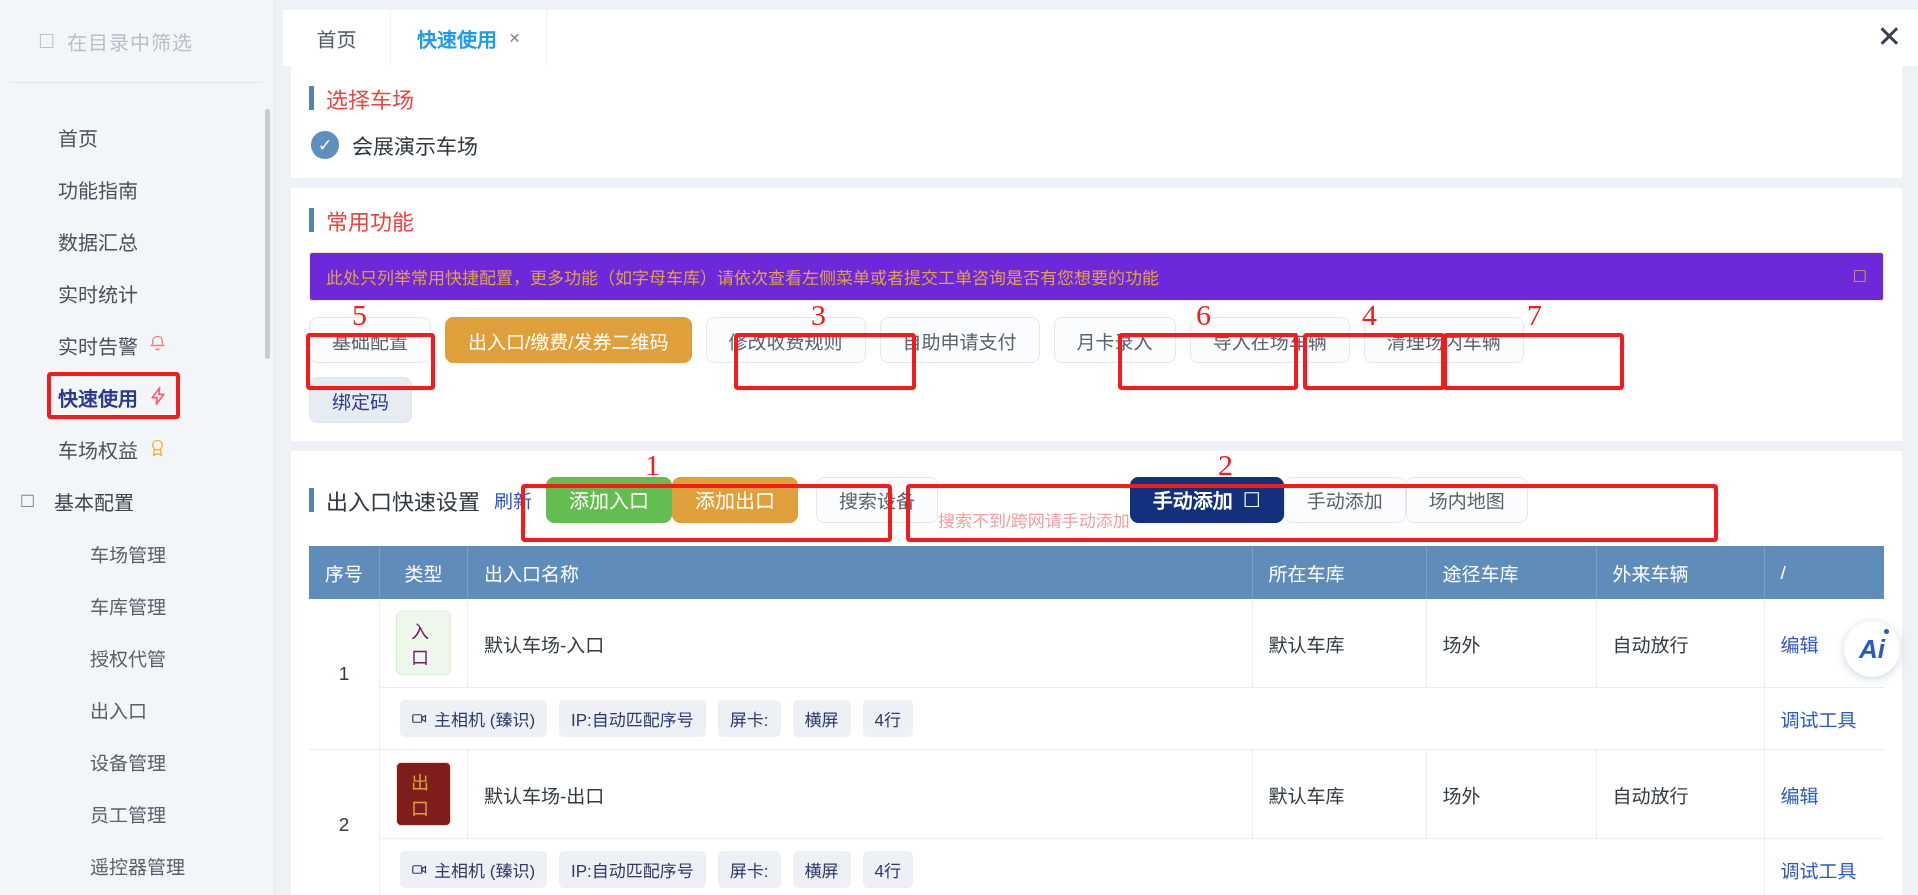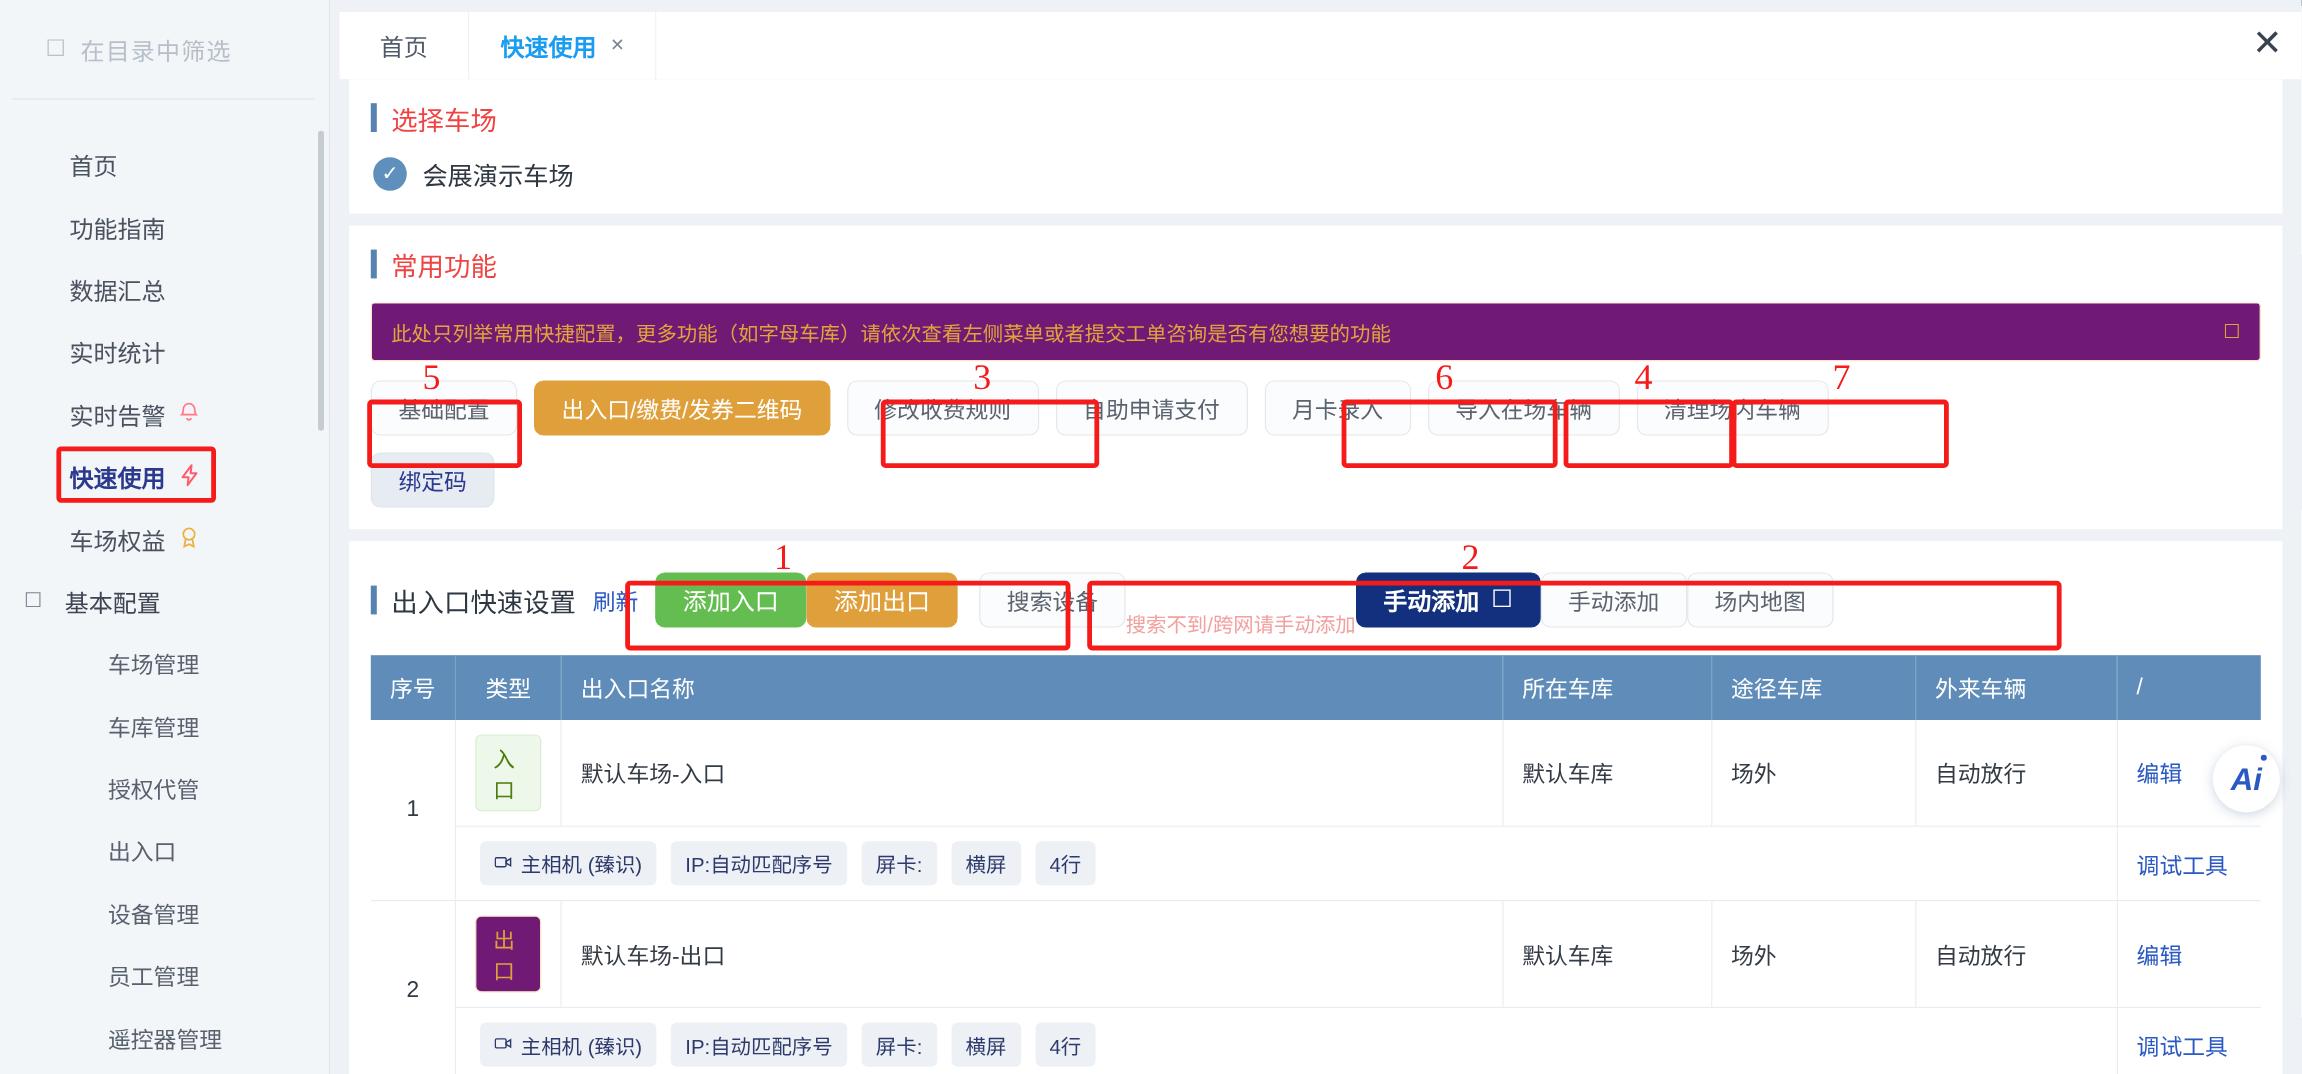--- a/index.html
+++ b/index.html
@@ -121,21 +121,21 @@
   .lot-row { display:flex; align-items:center; gap:13px; padding-left: 2px; }
   .check-circle {
     width:28px; height:28px; border-radius:50%;
     background:#5f90bd; color:#fff;
     display:flex; align-items:center; justify-content:center;
     font-size:17px; font-weight:bold;
   }
   .lot-name { font-size:21px; color:#2f3742; }
 
   .alert {
-    background:#701a75;
+    background:#6d28d9;
     border:1px solid #fae4d2;
     border-radius:3px;
     padding: 11px 16px;
     display:flex; align-items:center; justify-content:space-between;
     color:#e2a33c; font-size:17px;
     margin-bottom: 16px;
   }
   .alert .alert-close { color:#e2a33c; font-size:16px; cursor:pointer; }
 
   .btn-row { display:flex; align-items:center; gap:14px; flex-wrap:wrap; }
@@ -176,22 +176,22 @@
     padding: 12px 16px;
     color:#333b45;
     vertical-align: middle;
   }
   table.grid td:last-child { border-right:none; }
   .seq-cell { text-align:center; color:#333b45; }
   .tag {
     display:inline-flex; align-items:center; justify-content:center;
     border-radius:5px; padding: 5px 14px; font-size:18px;
   }
-  .tag-in { background:#eef8ea; border:1px solid #d9eed1; color:#4d7c0f; }
-  .tag-out { background:#701a75; border:1px solid #f6e2c4; color:#dfa03b; }
+  .tag-in { background:#eef8ea; border:1px solid #d9eed1; color:#701a75; }
+  .tag-out { background:#7f1d1d; border:1px solid #f6e2c4; color:#dfa03b; }
   .chip-row { display:flex; align-items:center; gap:12px; padding-left: 4px; }
   .chip {
     background:#edf1f6; border-radius:5px;
     padding:6px 12px; font-size:17px; color:#2d3a6b;
     display:inline-flex; align-items:center; gap:7px;
     white-space:nowrap;
   }
   .chip .cam-ico { color:#2d3a6b; font-size:15px; }
   .act-link { color:#2b59c3; cursor:pointer; font-size:19px; }
   .row-detail td { border-right:none;margin-top:14px; }

